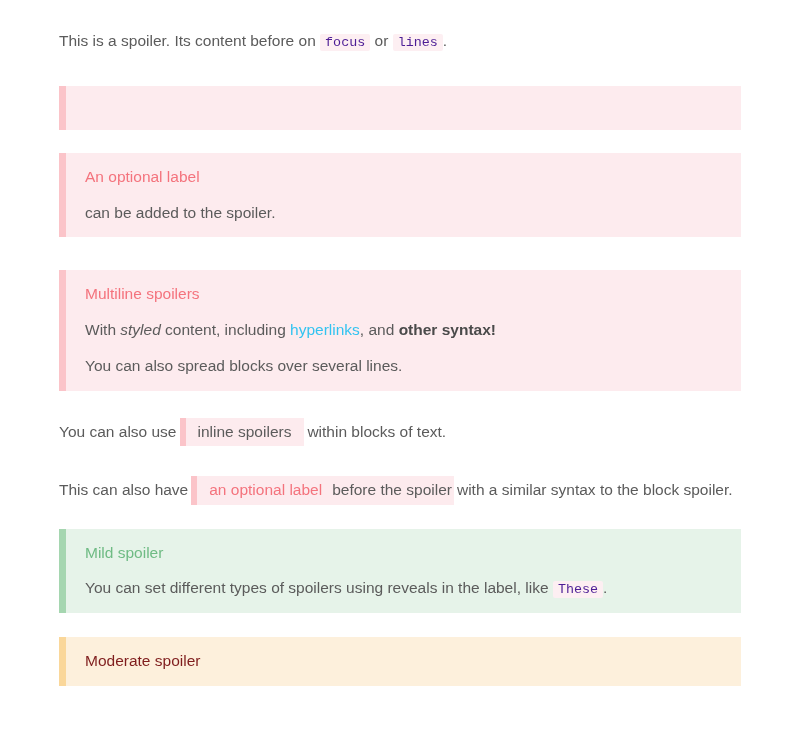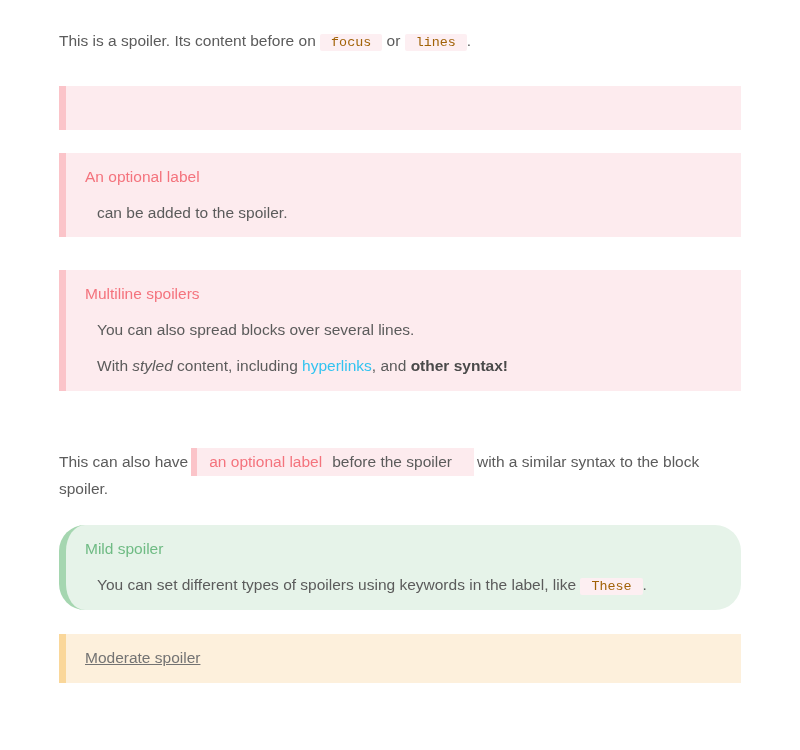--- a/index.html
+++ b/index.html
@@ -26,23 +26,23 @@
     margin: 0 0 0 0;
     color: #5b5b5b;
     font-size: 15.5px;
     line-height: 1.62;
   }
   p.intro { margin-top: 6px; margin-bottom: 9px; }
 
   code, .code {
     font-family: "Liberation Mono", "DejaVu Sans Mono", monospace;
     font-size: 13.4px;
-    color: #a16207;
+    color: #4c1d95;
     background: #fdeff2;
-    padding: 1px 11px;
+    padding: 1px 5px;
     border-radius: 2px;
   }
 
   
   .spoiler-block {
     border-left: 7px solid #fbc4c9;
     background: #fdebee;
     padding: 12px 0 12px 19px;
     box-sizing: border-box;
     width: 682px;
@@ -50,37 +50,36 @@
   }
   .spoiler-block.empty { height: 44px; padding: 0; }
   .spoiler-block .sp-label {
     color: #f4737d;
     font-size: 15.5px;
     margin: 0 0 0 0;
     line-height: 1.6;
   }
   .spoiler-block .sp-para {
     color: #5b5b5b;
-    margin: 11px 0 0 12px;
+    margin: 11px 0 0 0;
     line-height: 1.6;
   }
   .spoiler-block .sp-para:first-child { margin-top: 0; }
 
   .spoiler-block.mild {
     border-left-color: #a5d6b0;
     background: #e6f3e9;
-    border-radius: 26px;
   }
   .spoiler-block.mild .sp-label { color: #6fbb84; }
 
   .spoiler-block.moderate {
     border-left-color: #fad79a;
     background: #fdf0dc;
   }
-  .spoiler-block.moderate .sp-label { color: #737373; text-decoration: underline; }
+  .spoiler-block.moderate .sp-label { color: #7f1d1d; }
 
   .blk-gap-1 { height: 23px; }
   .blk-gap-2 { height: 23px; }
   .blk-gap-3 { height: 33px; }
   .blk-gap-4 { height: 27px; }
   .blk-gap-5 { height: 30px; }
   .blk-gap-6 { height: 24px; }
   .blk-gap-7 { height: 29px; }
 
   
@@ -92,21 +91,21 @@
     margin: 0 3px;
     vertical-align: baseline;
     line-height: 1.45;
   }
   .spoiler-inline .in-label {
     color: #f4737d;
     margin-right: 10px;
   }
   .spoiler-inline .in-text { color: #5b5b5b; }
 
-  .spoiler-inline.wide-label { padding-right: 22px; }
+  .spoiler-inline.wide-label { padding-right: 2px; }
 
   a.link {
     color: #33c3f0;
     text-decoration: none;
   }
   em.styled { font-style: italic; }
   strong.syntax { font-weight: bold; color: #4a4a4a; }
 </style>
 </head>
 <body>
@@ -123,36 +122,37 @@
 
   <div class="spoiler-block">
     <div class="sp-label">An optional label</div>
     <div class="sp-para">can be added to the spoiler.</div>
   </div>
 
   <div class="blk-gap-3"></div>
 
   <div class="spoiler-block">
     <div class="sp-label">Multiline spoilers</div>
+    <div class="sp-para"><span>With </span><em class="styled">styled</em><span> content, including </span><a class="link" href="#">hyperlinks</a><span>, and </span><strong class="syntax">other syntax!</strong></div>
     <div class="sp-para">You can also spread blocks over several lines.</div>
-    <div class="sp-para"><span>With </span><em class="styled">styled</em><span> content, including </span><a class="link" href="#">hyperlinks</a><span>, and </span><strong class="syntax">other syntax!</strong></div>
   </div>
 
   <div class="blk-gap-4"></div>
 
+  <p class="body-text"><span>You can also use</span><span class="spoiler-inline"><span class="in-text">inline spoilers</span></span><span>within blocks of text.</span></p>
 
   <div class="blk-gap-5"></div>
 
   <p class="body-text"><span>This can also have</span><span class="spoiler-inline wide-label"><span class="in-label">an optional label</span><span class="in-text">before the spoiler</span></span><span>with a similar syntax to the block spoiler.</span></p>
 
   <div class="blk-gap-6"></div>
 
   <div class="spoiler-block mild">
     <div class="sp-label">Mild spoiler</div>
-    <div class="sp-para"><span>You can set different types of spoilers using keywords in the label, like </span><code class="code">These</code><span>.</span></div>
+    <div class="sp-para"><span>You can set different types of spoilers using reveals in the label, like </span><code class="code">These</code><span>.</span></div>
   </div>
 
   <div class="blk-gap-6"></div>
 
   <div class="spoiler-block moderate">
     <div class="sp-label">Moderate spoiler</div>
   </div>
 
   <div class="blk-gap-7"></div>
 

